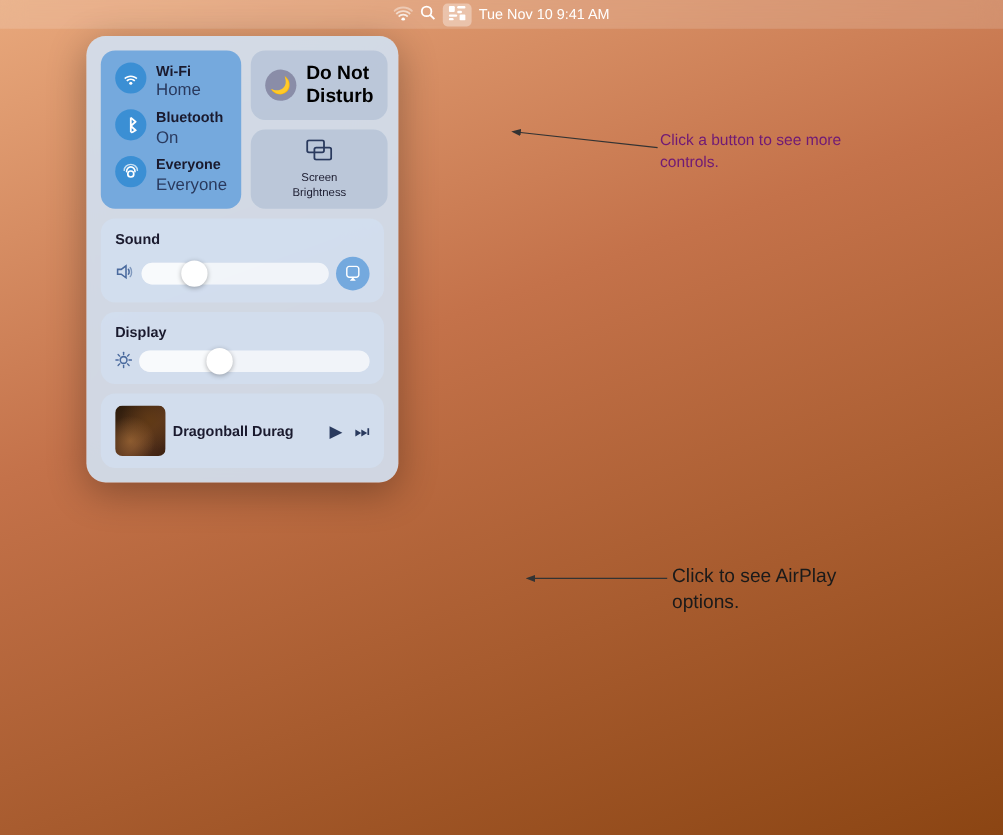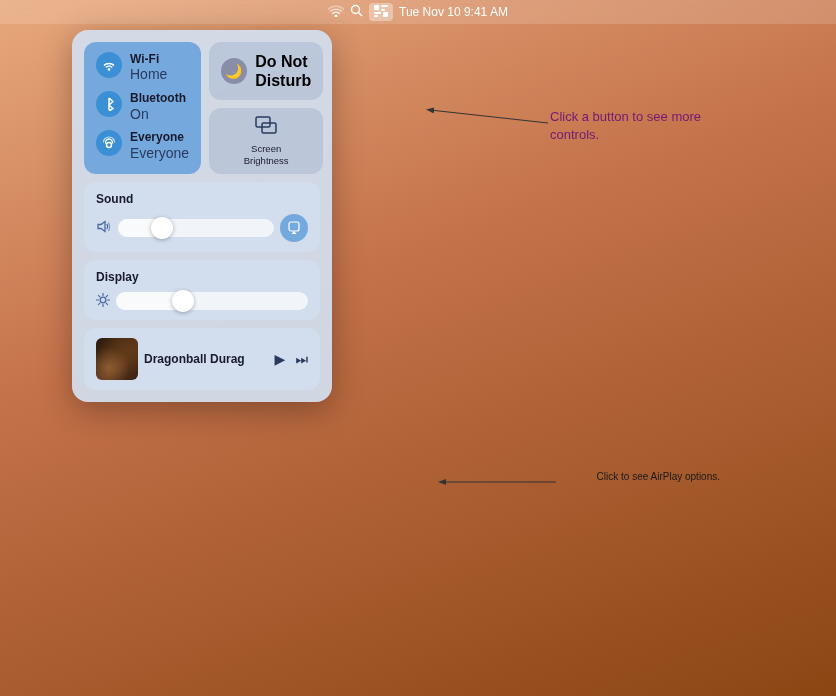--- a/index.html
+++ b/index.html
@@ -259,25 +259,24 @@
       left: 550px;
       font-size: 13px;
       color: #701a75;
       line-height: 1.4;
       width: 170px;
     }
     .annotation-2 {
       position: absolute;
       top: 470px;
       left: 560px;
-      font-size: 10px;
+      font-size: 16px;
       color: #1a1a1a;
       line-height: 1.4;
       width: 160px;
-      text-align: right;
     }
 
     svg.annotations {
       position: absolute;
       top: 0; left: 0;
       width: 836px;
       height: 696px;
       pointer-events: none;
     }
   </style>

